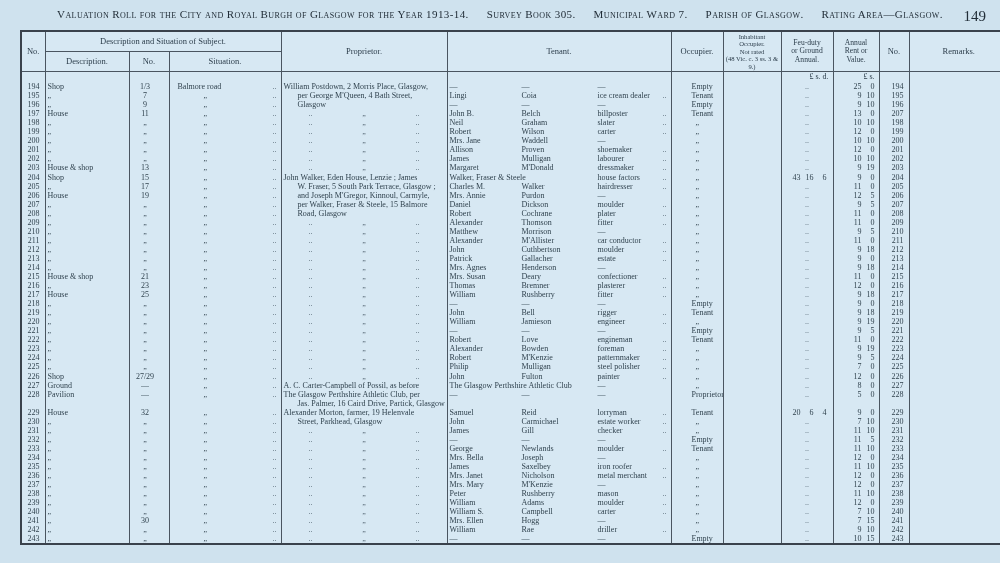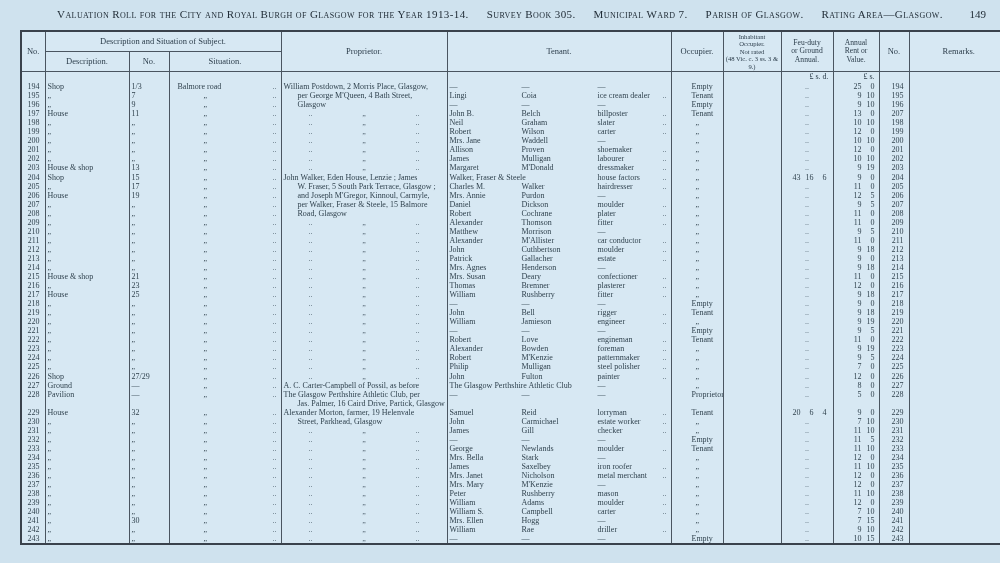--- a/index.html
+++ b/index.html
@@ -11,21 +11,21 @@
     overflow:hidden;
   }
   .page{position:relative;width:1000px;height:404px;}
   .page-header{
     position:absolute;top:8px;left:0;width:1000px;
     text-align:center;font-variant:small-caps;
     font-size:11px;letter-spacing:.4px;color:#222e38;
     white-space:nowrap;
   }
   .page-header .seg{margin:0 9px;}
-  .page-num{position:absolute;top:8px;right:14px;font-size:11px;color:#222e38;}
+  .page-num{position:absolute;top:8px;right:14px;font-size:15px;color:#222e38;}
   table.vr{
     position:absolute;left:20px;top:30px;
     width:962px;border-collapse:collapse;table-layout:fixed;
     border:2px solid #3a424c;
     background:#d7e8f3;
   }
   .vr th{
     font-weight:normal;font-size:8.5px;line-height:9.5px;
     border:1px solid #4a5560;padding:1px 2px;color:#2c3d4b;
     text-align:center;vertical-align:middle;
@@ -35,21 +35,21 @@
     padding:0 2px;color:#31434f;
     border-left:1px solid #4a5560;border-right:1px solid #4a5560;
     overflow:hidden;white-space:nowrap;vertical-align:top;
   }
   .vr thead tr.sub th{border-top:1px solid #4a5560;}
   .vr .small-h{font-size:6.6px;line-height:7.4px;}
   .vr .h3line{font-size:7.6px;line-height:8.4px;}
   
   td.c-no,td.c-no2{text-align:right;padding-right:5px;}
   td.c-desc{}
-  td.c-num{text-align:left;padding-right:10px;}
+  td.c-num{text-align:center;padding-right:10px;}
   td.c-sit{padding-left:8px;position:relative;}
   td.c-sit .sitdots{position:absolute;right:4px;top:0;}
   td.c-sit .ditto{display:inline-block;width:55%;text-align:center;}
   td.c-prop .line{white-space:nowrap;}
   td.c-prop .indent{padding-left:14px;}
   td.c-prop .pditto{display:flex;justify-content:space-around;}
   td.c-ten{position:relative;}
   td.c-ten .t1{display:inline-block;width:72px;}
   td.c-ten .t2{display:inline-block;width:76px;}
   td.c-ten .t3{display:inline-block;width:62px;}
@@ -895,21 +895,21 @@
           <td class="c-desc">„</td>
           <td class="c-num">„</td>
           <td class="c-sit"><span class="ditto">„</span><span class="sitdots dim">..</span></td>
           <td class="c-prop">
             <div class="pditto dim">
               <span>..</span>
               <span>„</span>
               <span>..</span>
             </div>
           </td>
-          <td class="c-ten"><span class="t1">Mrs. Bella</span><span class="t2">Stark</span><span class="t3">—</span></td>
+          <td class="c-ten"><span class="t1">Mrs. Bella</span><span class="t2">Joseph</span><span class="t3">—</span></td>
           <td class="c-occ"><span class="ditto">„</span></td>
           <td class="c-inhab"></td>
           <td class="c-feu"><span class="dim">..</span></td>
           <td class="c-rent"><span class="rl">12</span><span class="rs">0</span></td>
           <td class="c-no2">234</td>
           <td class="c-rem"></td>
         </tr>
         <tr>
           <td class="c-no">235</td>
           <td class="c-desc">„</td>

